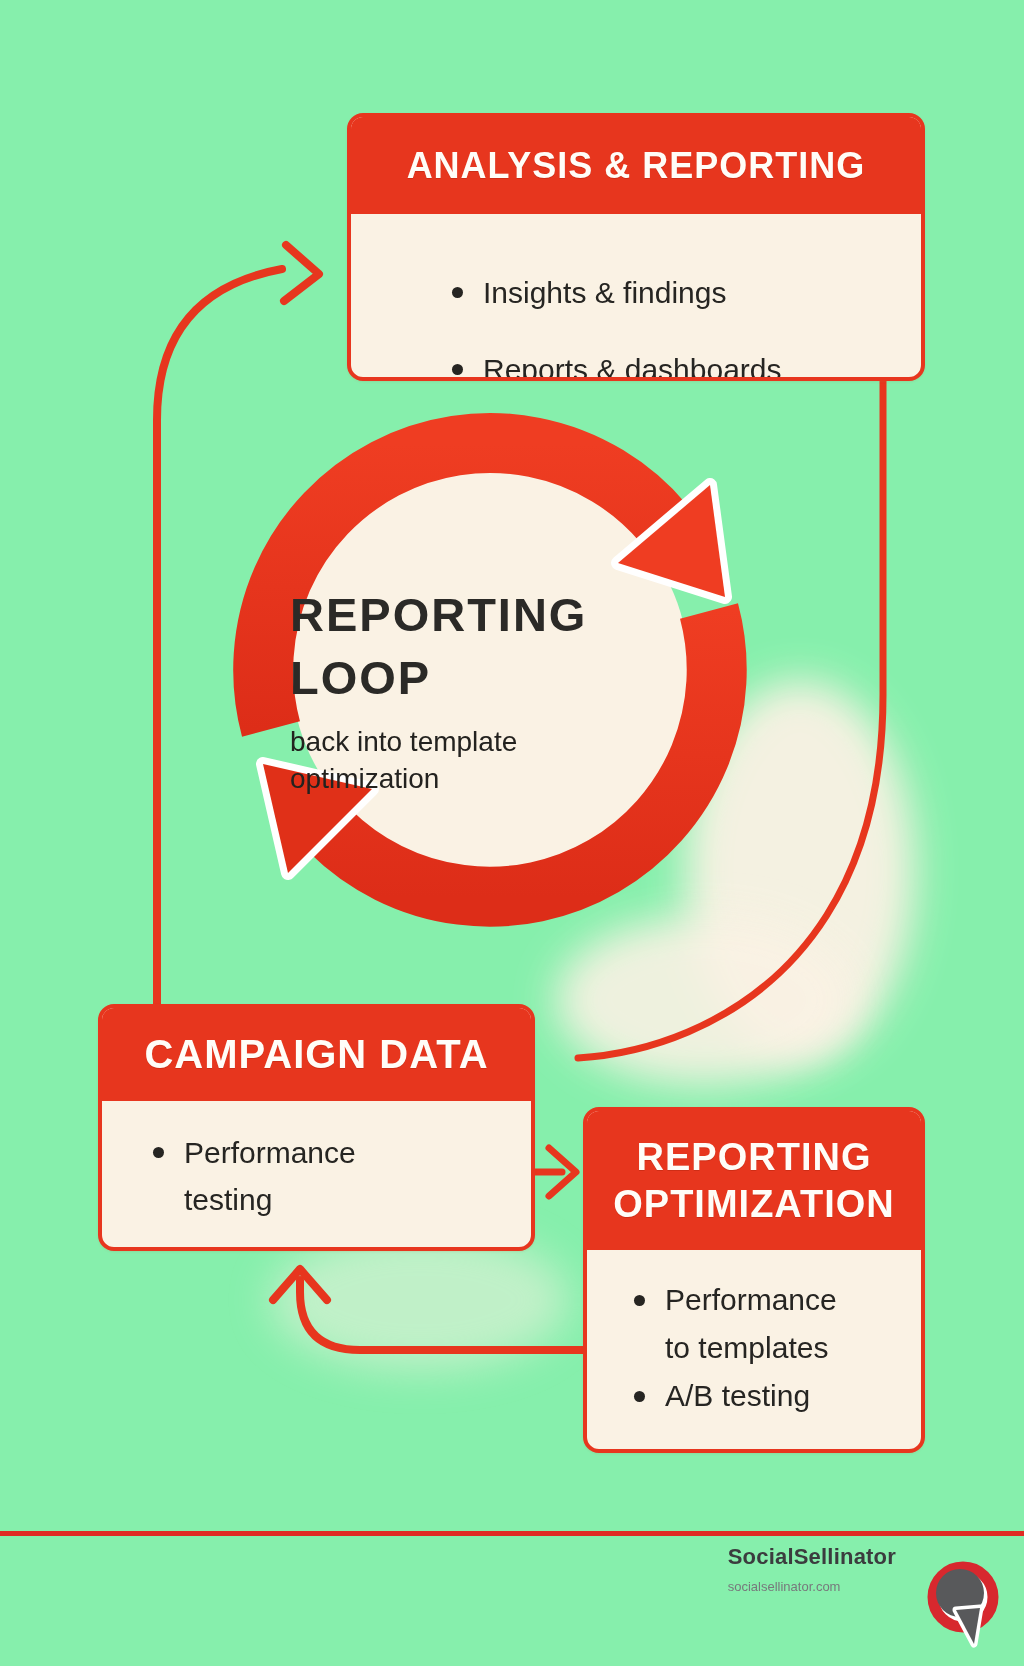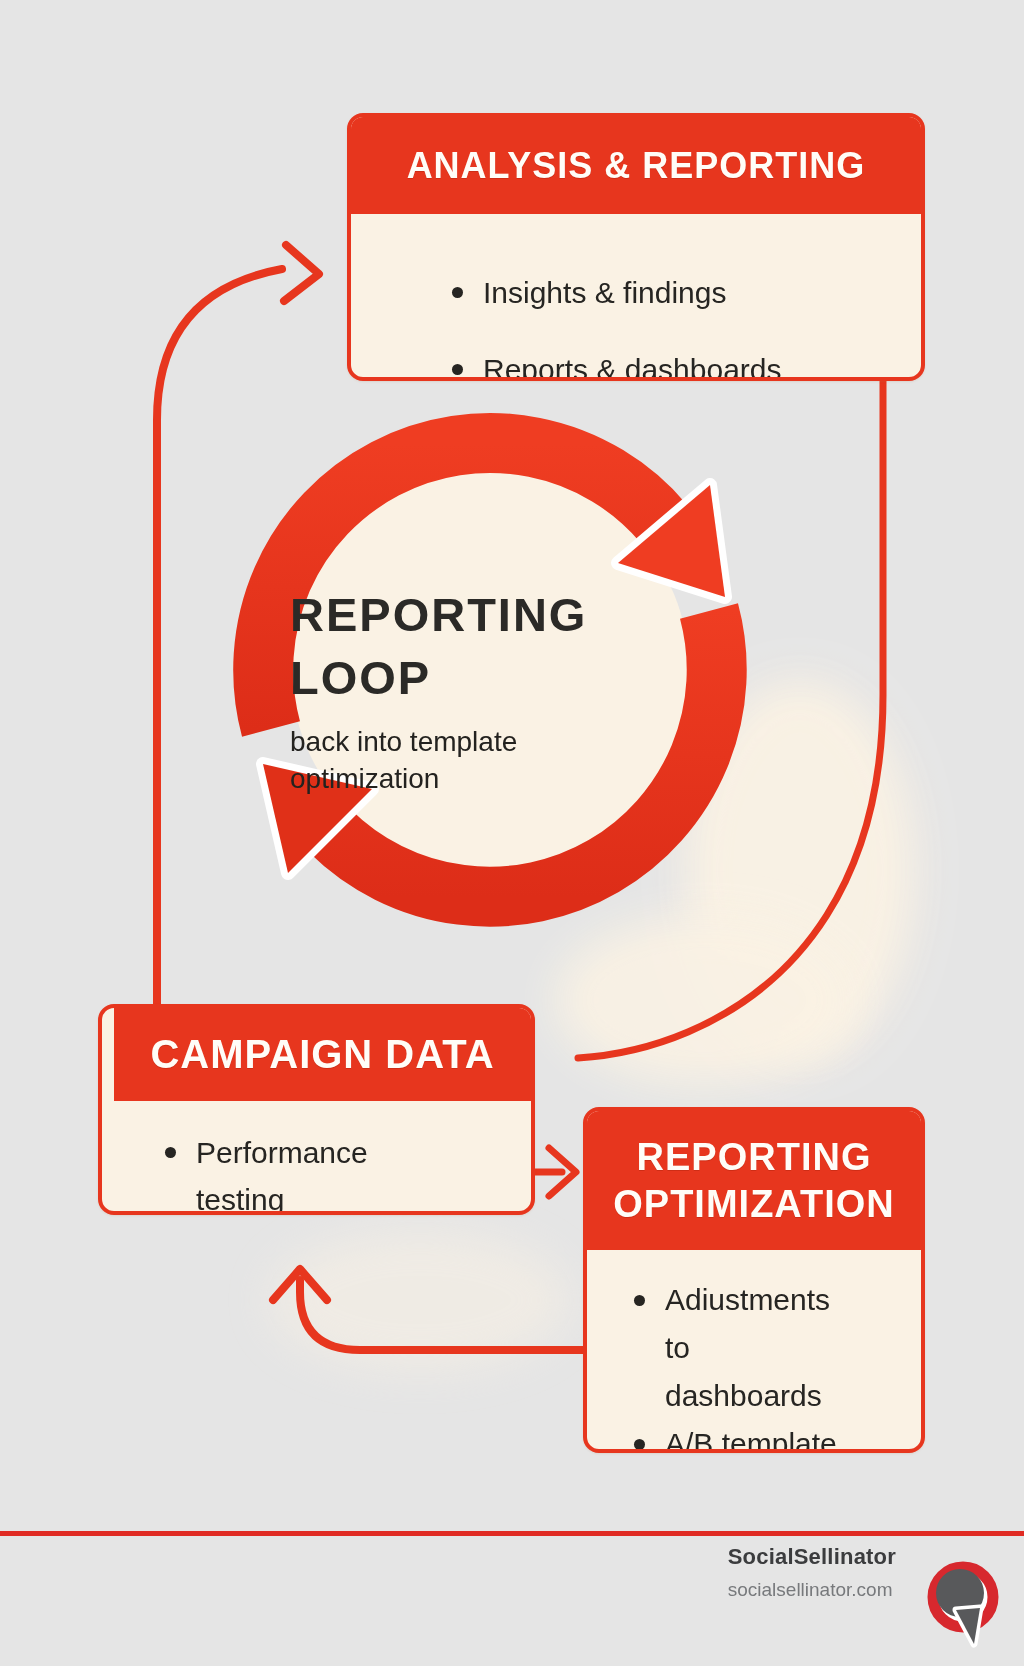--- a/index.html
+++ b/index.html
@@ -1,17 +1,17 @@
 <!DOCTYPE html>
 <html><head>
 <meta charset="utf-8">
 <style>
   html,body{margin:0;padding:0;background:#ffffff;}
   #canvas{
-    position:relative;width:1024px;height:1666px;background:#e5e5e5;overflow:hidden;
+    position:relative;width:1024px;height:1666px;background:#86efac;overflow:hidden;
     font-family:"Liberation Sans","DejaVu Sans",sans-serif;
   }
   #diagram-svg{position:absolute;left:0;top:0;z-index:1;}
   .box{
     position:absolute;z-index:2;box-sizing:border-box;
     border:4px solid #e7361e;border-radius:16px;background:#faf2e4;overflow:hidden;
     box-shadow:0 1px 2px rgba(180,120,80,.15);
   }
   .box-header{
     background:#e7361e;color:#fffdf8;display:flex;align-items:center;justify-content:center;
@@ -24,21 +24,21 @@
   .box-body li::before{
     content:"";position:absolute;left:3px;width:11px;height:11px;border-radius:50%;background:#262522;
   }
   
   #box-analysis{left:347px;top:113px;width:578px;height:268px;}
   #box-analysis .box-header{height:97px;font-size:36px;}
   #box-analysis ul{padding:24px 20px 0 98px;font-size:30px;}
   #box-analysis li{line-height:45px;margin-bottom:17px;margin-top:32px;}
   #box-analysis li::before{top:17px;}
   
-  #box-campaign{left:98px;top:1004px;width:437px;height:211px;padding-left:12px;}
+  #box-campaign{left:98px;top:1004px;width:437px;height:247px;}
   #box-campaign .box-header{height:93px;font-size:40px;}
   #box-campaign ul{padding:28px 126px 0 48px;font-size:30px;}
   #box-campaign li{line-height:47px;}
   #box-campaign li::before{top:18px;}
   
   #box-template{left:583px;top:1107px;width:342px;height:346px;}
   #box-template .box-header{height:139px;font-size:38px;padding:0 10px;}
   #box-template ul{padding:26px 70px 0 44px;font-size:30px;}
   #box-template li{line-height:48px;}
   #box-template li::before{top:19px;}
@@ -46,21 +46,21 @@
   #loop-text{
     position:absolute;z-index:2;left:290px;top:583px;width:400px;color:#2b2a27;
   }
   .loop-title-line{font-size:47px;font-weight:800;line-height:63px;letter-spacing:2px;}
   #loop-subtitle{margin-top:14px;font-size:28px;line-height:37px;color:#23221f;}
   .loop-subtitle-line{white-space:nowrap;}
   
   #footer-divider{position:absolute;z-index:2;left:0;top:1531px;width:1024px;height:5px;background:#e02b23;}
   #footer-brand{position:absolute;z-index:2;right:128px;top:1544px;text-align:left;}
   #brand-name{font-size:22px;font-weight:700;color:#3b3c3e;letter-spacing:.2px;}
-  #brand-url{margin-top:9px;font-size:19px;color:#77797c;}
+  #brand-url{margin-top:9px;font-size:13px;color:#77797c;}
 </style>
 </head>
 <body>
 
 <div id="canvas">
 
   <svg id="diagram-svg" width="1024" height="1666" viewBox="0 0 1024 1666">
     <defs>
       <filter id="soft" x="-60%" y="-60%" width="220%" height="220%">
         <feGaussianBlur stdDeviation="20"></feGaussianBlur>
@@ -120,22 +120,22 @@
       <ul>
         <li>Performance testing</li>
       </ul>
     </div>
   </div>
 
   <div class="box" id="box-template">
     <div class="box-header">REPORTING OPTIMIZATION</div>
     <div class="box-body">
       <ul>
-        <li>Adiustments to dashboards</li>
-        <li>A/B template</li>
+        <li>Performance to templates</li>
+        <li>A/B testing</li>
       </ul>
     </div>
   </div>
 
   <div id="loop-text">
     <div class="loop-title-line">REPORTING</div>
     <div class="loop-title-line">LOOP</div>
     <div id="loop-subtitle">
       <div class="loop-subtitle-line">back into template</div>
       <div class="loop-subtitle-line">optimization</div>

